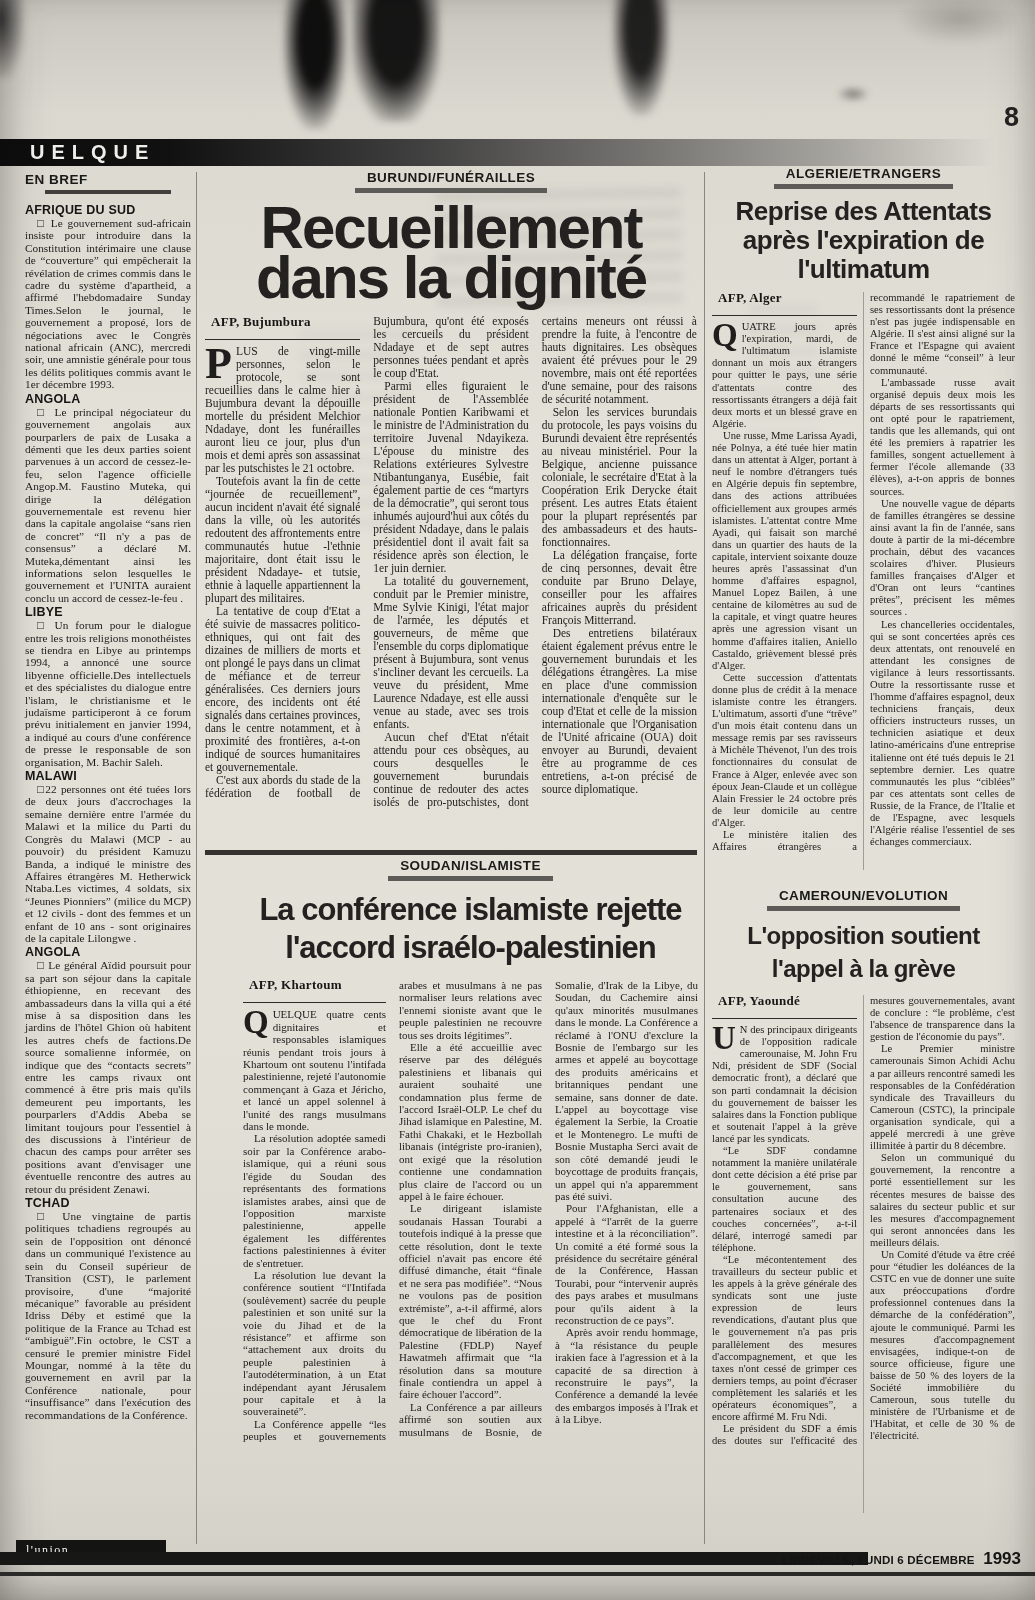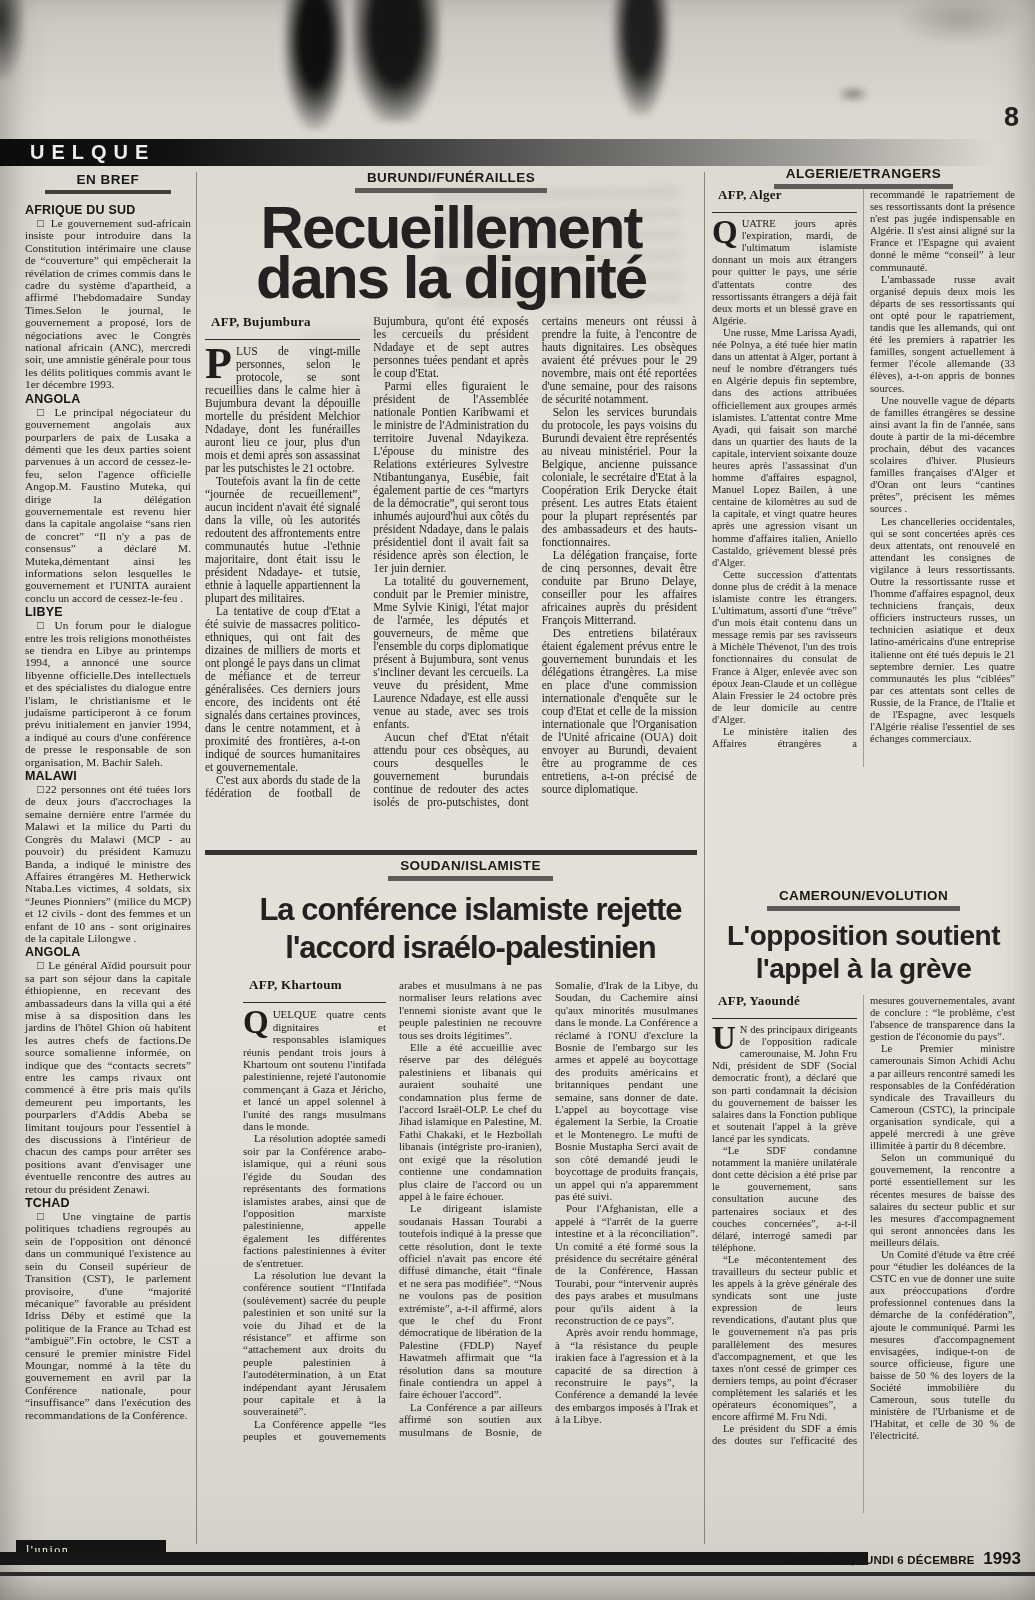--- a/index.html
+++ b/index.html
@@ -51,26 +51,26 @@
   .art-burundi .dropcap{font-size:44px;line-height:35px;}
   .art-algerie{position:absolute;left:712px;top:166px;width:303px;}
   .art-algerie .headline{font-size:26px;line-height:29px;letter-spacing:-.5px;margin:8px 0 8px;}
   .art-algerie .cols{columns:2;column-gap:13px;column-rule:1px solid #a09d96;height:578px;font-size:10.6px;line-height:12.1px;}
   .art-algerie .dropcap{font-size:33px;line-height:27px;}
   .art-soudan{position:absolute;left:243px;top:858px;width:455px;}
   .art-soudan .headline{font-size:31px;line-height:38px;letter-spacing:-1px;margin:10px 0 12px;}
   .art-soudan .cols{columns:3;column-gap:13px;height:535px;font-size:11px;line-height:12.4px;}
   .art-soudan .dropcap{font-size:33px;line-height:27px;}
   .art-cameroun{position:absolute;left:712px;top:888px;width:303px;}
-  .art-cameroun .headline{font-size:28px;line-height:33px;letter-spacing:-.5px;margin:8px 0 10px;}
+  .art-cameroun .headline{font-size:24px;line-height:33px;letter-spacing:-.5px;margin:8px 0 10px;}
   .art-cameroun .cols{columns:2;column-gap:13px;column-rule:1px solid #a09d96;height:518px;font-size:10.6px;line-height:12.1px;}
   .art-cameroun .dropcap{font-size:33px;line-height:27px;}
   
   .enbref{position:absolute;left:25px;top:172px;width:166px;}
-  .enbref-title{font-family:"Liberation Sans",sans-serif;font-weight:bold;font-size:13.5px;text-align:center;
+  .enbref-title{font-family:"Liberation Sans",sans-serif;font-weight:bold;font-size:13.5px;text-align:left;
     letter-spacing:.5px;color:#191917;margin:0;}
   .enbref-bar{width:126px;height:4px;background:#413f3b;margin:3px auto 9px;}
   .enbref h3{font-family:"Liberation Sans","DejaVu Sans",sans-serif;font-weight:bold;font-size:12.5px;
     margin:1px 0 0;letter-spacing:.2px;color:#151513;}
   .enbref p{margin:0;font-size:11.3px;line-height:12.4px;text-align:justify;text-indent:12px;}
   
   .union-box{position:absolute;left:16px;top:1540px;width:150px;height:21px;background:#141413;
     color:#f4f2ec;font-weight:normal;font-size:12px;line-height:20px;padding-left:10px;letter-spacing:1.5px;box-sizing:border-box;}
   .footer-band{position:absolute;left:0;top:1552px;width:868px;height:13px;background:#171716;}
   .footer-band-thin{position:absolute;left:0;top:1572px;width:1035px;height:4px;background:#2a2a28;}
@@ -133,20 +133,21 @@
       <p>La totalité du gouvernement, conduit par le Premier ministre, Mme Sylvie Kinigi, l'état major de l'armée, les députés et gouverneurs, de même que l'ensemble du corps diplomatique présent à Bujumbura, sont venus s'incliner devant les cercueils. La veuve du président, Mme Laurence Ndadaye, est elle aussi venue au stade, avec ses trois enfants.</p>
       <p>Aucun chef d'Etat n'était attendu pour ces obsèques, au cours desquelles le gouvernement burundais continue de redouter des actes isolés de pro-putschistes, dont certains meneurs ont réussi à prendre la fuite, à l'encontre de hauts dignitaires. Les obsèques avaient été prévues pour le 29 novembre, mais ont été reportées d'une semaine, pour des raisons de sécurité notamment.</p>
       <p>Selon les services burundais du protocole, les pays voisins du Burundi devaient être représentés au niveau ministériel. Pour la Belgique, ancienne puissance coloniale, le secrétaire d'Etat à la Coopération Erik Derycke était présent. Les autres Etats étaient pour la plupart représentés par des ambassadeurs et des hauts-fonctionnaires.</p>
       <p>La délégation française, forte de cinq personnes, devait être conduite par Bruno Delaye, conseiller pour les affaires africaines auprès du président François Mitterrand.</p>
       <p>Des entretiens bilatéraux étaient également prévus entre le gouvernement burundais et les délégations étrangères. La mise en place d'une commission internationale d'enquête sur le coup d'Etat et celle de la mission internationale que l'Organisation de l'Unité africaine (OUA) doit envoyer au Burundi, devaient être au programme de ces entretiens, a-t-on précisé de source diplomatique.</p>
     </div>
   </div>
 
   <div class="art-algerie">
     <div class="kicker">ALGERIE/ETRANGERS</div>
+    <h1 class="headline">Reprise des Attentats après l'expiration de l'ultimatum</h1>
     <div class="cols">
       <div class="byline">AFP, Alger</div>
       <p class="lead"><span class="dropcap">Q</span><span>UATRE jours après l'expiration, mardi, de l'ultimatum islamiste donnant un mois aux étrangers pour quitter le pays, une série d'attentats contre des ressortissants étrangers a déjà fait deux morts et un blessé grave en Algérie.</span></p>
       <p>Une russe, Mme Larissa Ayadi, née Polnya, a été tuée hier matin dans un attentat à Alger, portant à neuf le nombre d'étrangers tués en Algérie depuis fin septembre, dans des actions attribuées officiellement aux groupes armés islamistes. L'attentat contre Mme Ayadi, qui faisait son marché dans un quartier des hauts de la capitale, intervient soixante douze heures après l'assassinat d'un homme d'affaires espagnol, Manuel Lopez Bailen, à une centaine de kilomètres au sud de la capitale, et vingt quatre heures après une agression visant un homme d'affaires italien, Aniello Castaldo, grièvement blessé près d'Alger.</p>
       <p>Cette succession d'attentats donne plus de crédit à la menace islamiste contre les étrangers. L'ultimatum, assorti d'une “trêve” d'un mois était contenu dans un message remis par ses ravisseurs à Michèle Thévenot, l'un des trois fonctionnaires du consulat de France à Alger, enlevée avec son époux Jean-Claude et un collègue Alain Fressier le 24 octobre près de leur domicile au centre d'Alger.</p>
       <p>Le ministère italien des Affaires étrangères a recommandé le rapatriement de ses ressortissants dont la présence n'est pas jugée indispensable en Algérie. Il s'est ainsi aligné sur la France et l'Espagne qui avaient donné le même “conseil” à leur communauté.</p>
       <p>L'ambassade russe avait organisé depuis deux mois les départs de ses ressortissants qui ont opté pour le rapatriement, tandis que les allemands, qui ont été les premiers à rapatrier les familles, songent actuellement à fermer l'école allemande (33 élèves), a-t-on appris de bonnes sources.</p>
       <p>Une nouvelle vague de départs de familles étrangères se dessine ainsi avant la fin de l'année, sans doute à partir de la mi-décembre prochain, début des vacances scolaires d'hiver. Plusieurs familles françaises d'Alger et d'Oran ont leurs “cantines prêtes”, précisent les mêmes sources .</p>
       <p>Les chancelleries occidentales, qui se sont concertées après ces deux attentats, ont renouvelé en attendant les consignes de vigilance à leurs ressortissants. Outre la ressortissante russe et l'homme d'affaires espagnol, deux techniciens français, deux officiers instructeurs russes, un technicien asiatique et deux latino-américains d'une entreprise italienne ont été tués depuis le 21 septembre dernier. Les quatre communautés les plus “ciblées” par ces attentats sont celles de Russie, de la France, de l'Italie et de l'Espagne, avec lesquels l'Algérie réalise l'essentiel de ses échanges commerciaux.</p>
     </div>

